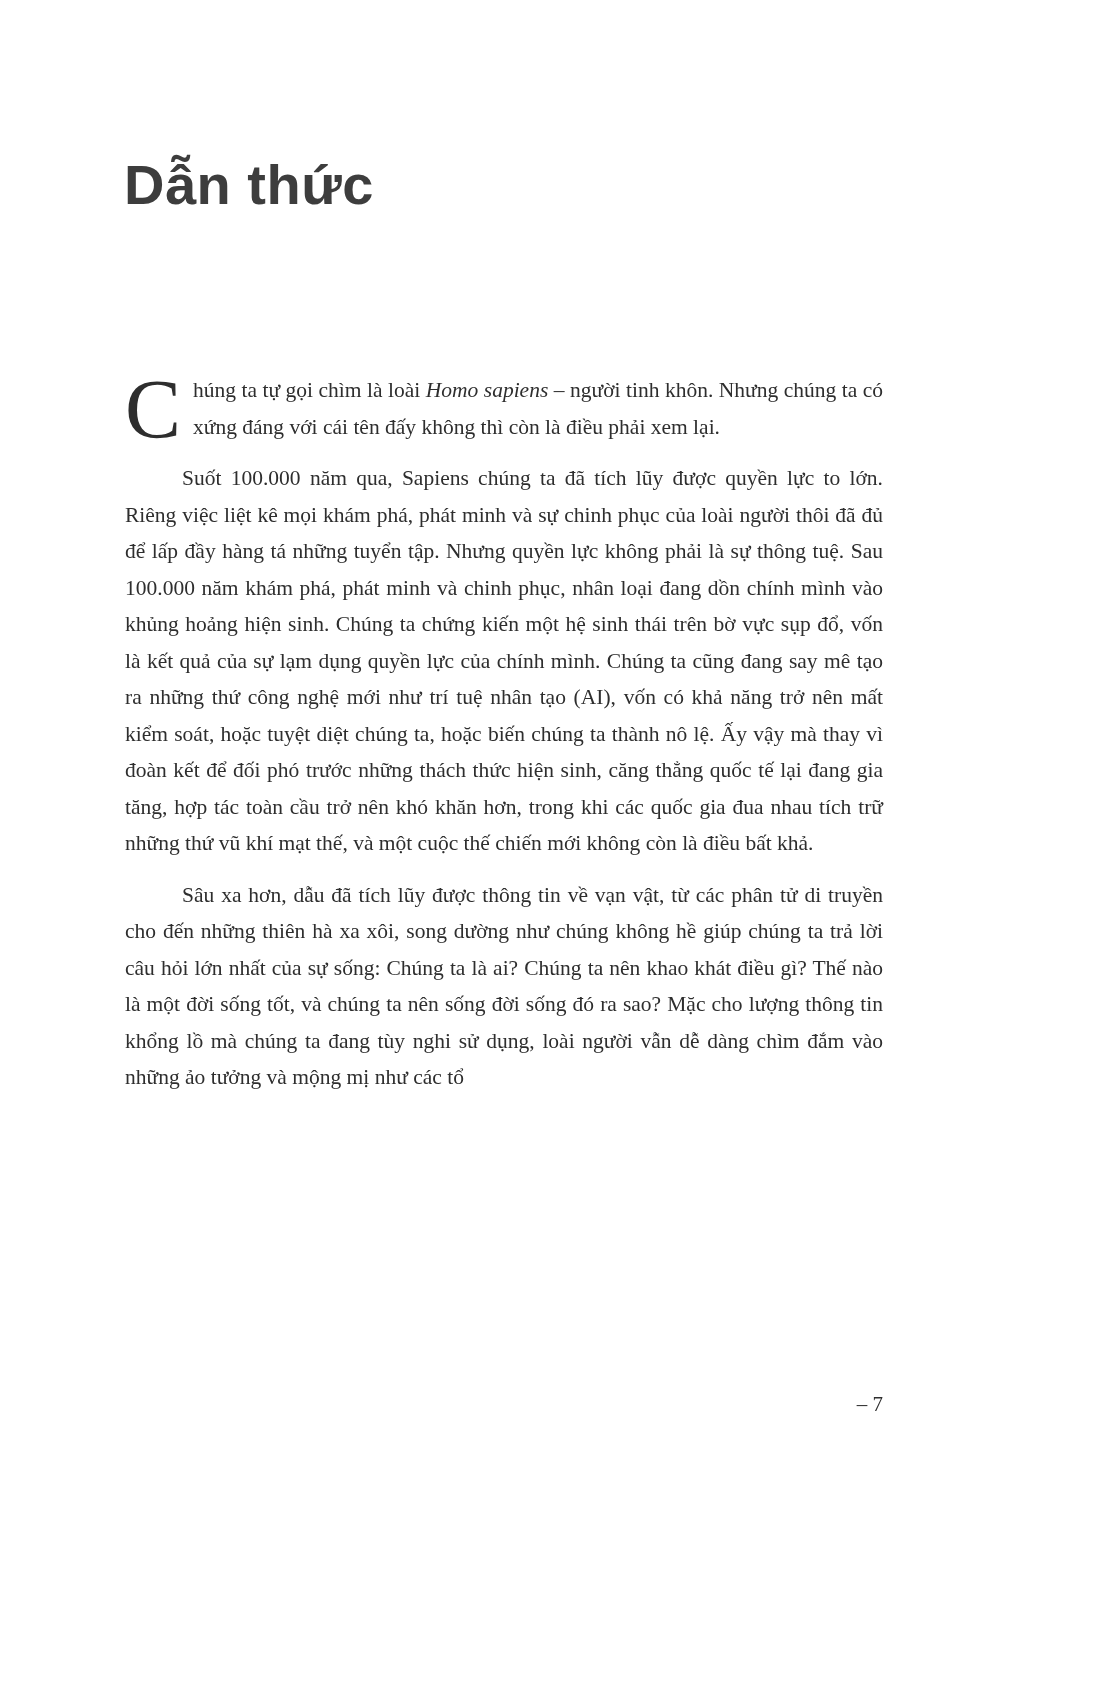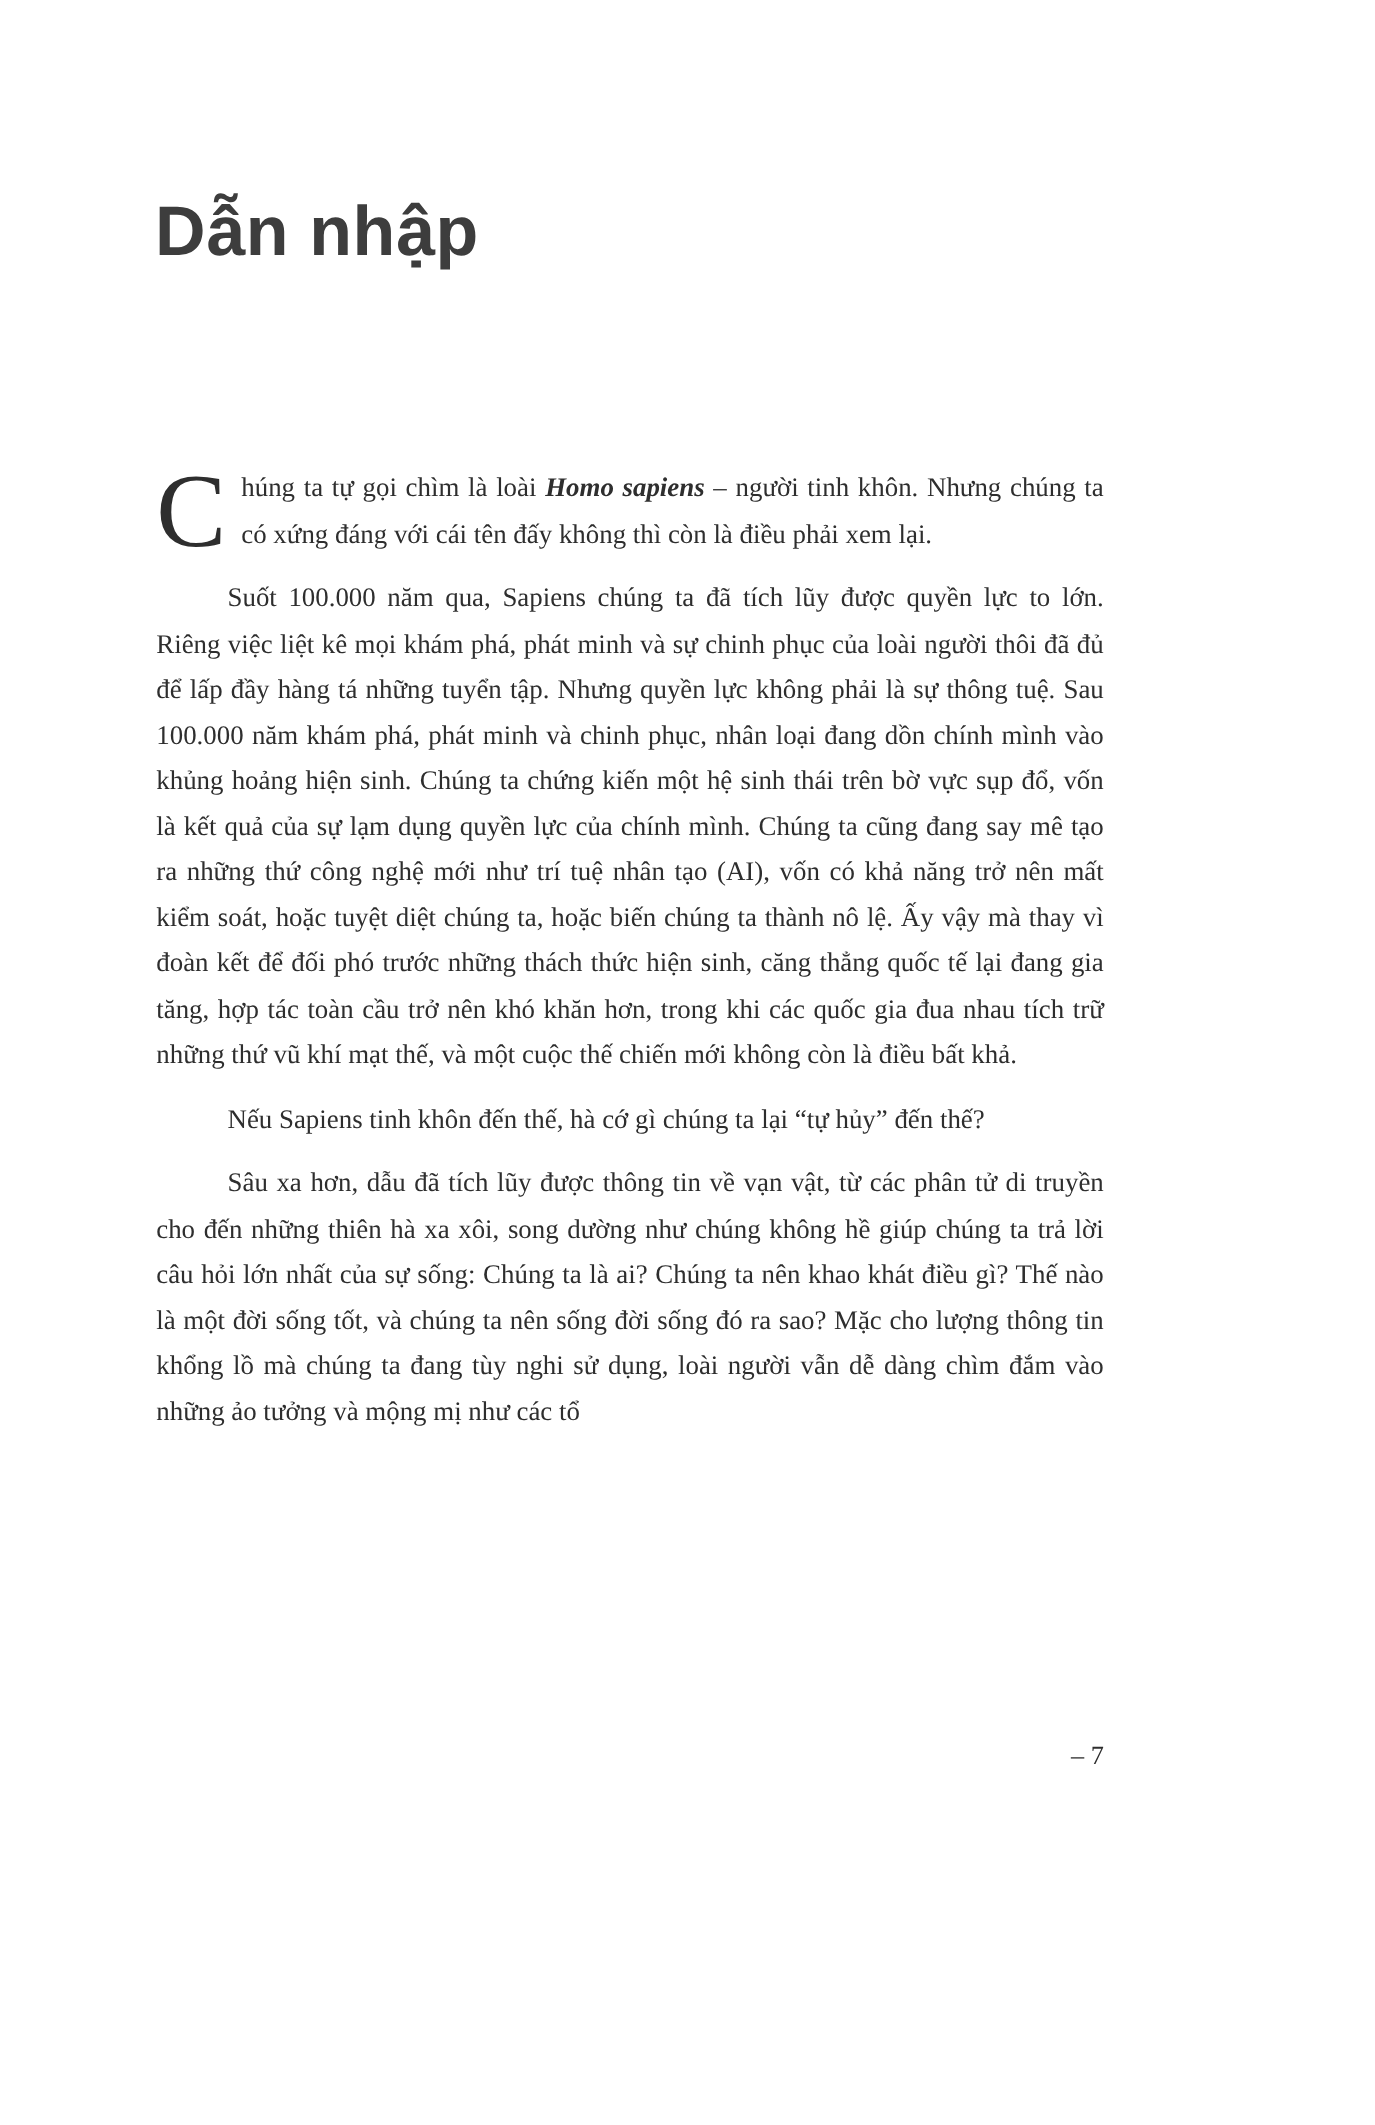--- a/index.html
+++ b/index.html
@@ -52,47 +52,45 @@
   .dropcap {
     float: left;
     font-size: 84px;
     line-height: 66px;
     padding: 5px 12px 0 0;
     color: #2e2e2e;
     font-family: "Liberation Serif", "DejaVu Serif", serif;
   }
   .italic-term {
     font-style: italic;
-    font-weight: bold;
   }
   .page-number {
     position: absolute;
     right: 217px;
     top: 1392px;
     font-size: 21px;
     color: #2e2e2e;
     font-family: "Liberation Serif", "DejaVu Serif", serif;
   }
 </style>
 </head>
 <body>
 
 <div class="page">
 
-  <h1 class="chapter-title">Dẫn nhập</h1>
+  <h1 class="chapter-title">Dẫn thức</h1>
 
   <div class="body-text">
 
     <p class="para first">
       <span class="dropcap">C</span><span>húng ta tự gọi chìm là loài </span><em class="italic-term">Homo sapiens</em><span> – người tinh khôn. Nhưng chúng ta có xứng đáng với cái tên đấy không thì còn là điều phải xem lại.</span>
     </p>
 
     <p class="para indent">Suốt 100.000 năm qua, Sapiens chúng ta đã tích lũy được quyền lực to lớn. Riêng việc liệt kê mọi khám phá, phát minh và sự chinh phục của loài người thôi đã đủ để lấp đầy hàng tá những tuyển tập. Nhưng quyền lực không phải là sự thông tuệ. Sau 100.000 năm khám phá, phát minh và chinh phục, nhân loại đang dồn chính mình vào khủng hoảng hiện sinh. Chúng ta chứng kiến một hệ sinh thái trên bờ vực sụp đổ, vốn là kết quả của sự lạm dụng quyền lực của chính mình. Chúng ta cũng đang say mê tạo ra những thứ công nghệ mới như trí tuệ nhân tạo (AI), vốn có khả năng trở nên mất kiểm soát, hoặc tuyệt diệt chúng ta, hoặc biến chúng ta thành nô lệ. Ấy vậy mà thay vì đoàn kết để đối phó trước những thách thức hiện sinh, căng thẳng quốc tế lại đang gia tăng, hợp tác toàn cầu trở nên khó khăn hơn, trong khi các quốc gia đua nhau tích trữ những thứ vũ khí mạt thế, và một cuộc thế chiến mới không còn là điều bất khả.</p>
 
-    <p class="para indent">Nếu Sapiens tinh khôn đến thế, hà cớ gì chúng ta lại “tự hủy” đến thế?</p>
 
     <p class="para indent">Sâu xa hơn, dẫu đã tích lũy được thông tin về vạn vật, từ các phân tử di truyền cho đến những thiên hà xa xôi, song dường như chúng không hề giúp chúng ta trả lời câu hỏi lớn nhất của sự sống: Chúng ta là ai? Chúng ta nên khao khát điều gì? Thế nào là một đời sống tốt, và chúng ta nên sống đời sống đó ra sao? Mặc cho lượng thông tin khổng lồ mà chúng ta đang tùy nghi sử dụng, loài người vẫn dễ dàng chìm đắm vào những ảo tưởng và mộng mị như các tổ</p>
 
   </div>
 
   <div class="page-number">– 7</div>
 
 </div>
 
 </body></html>

